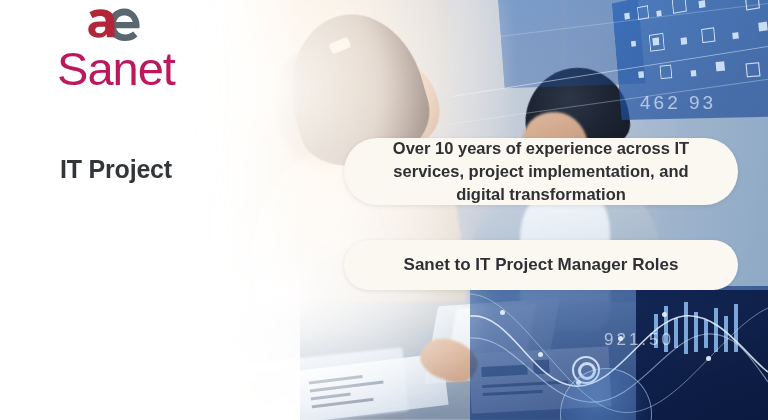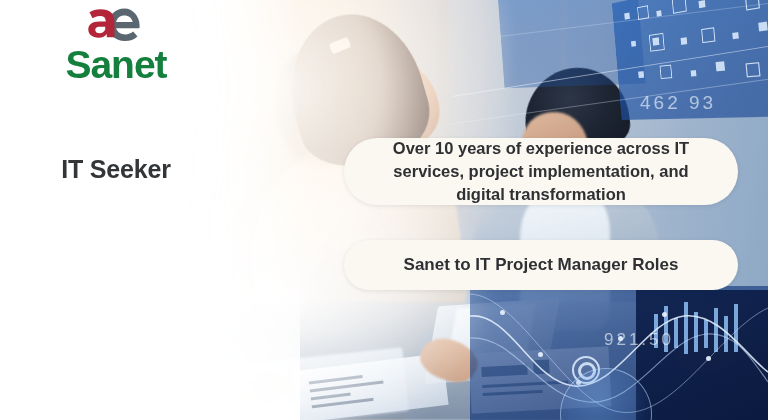--- a/index.html
+++ b/index.html
@@ -186,21 +186,21 @@
     position:absolute;left:0;bottom:0;width:300px;height:160px;
     background:linear-gradient(0deg,#ffffff 0%,rgba(255,255,255,.85) 45%,rgba(255,255,255,0) 100%);
   }
 
   
   .left-panel{position:absolute;left:0;top:0;width:232px;height:420px;}
 
   .logo{position:absolute;left:0;top:4px;width:232px;text-align:center;}
   .logo-mark{position:relative;width:76px;height:44px;margin:0 auto;}
   .logo-sanet{
-    margin-top:-3px;color:#15803d;font-weight:bold;font-size:39px;
+    margin-top:-3px;color:#be185d;font-weight:normal;font-size:47px;
     letter-spacing:-1px;line-height:1;
   }
   .logo-group{
     margin-top:3px;color:#6e7479;font-weight:normal;font-size:14px;letter-spacing:4.5px;
   }
 
   .headline{position:absolute;left:0;top:144px;width:232px;text-align:center;}
   .headline-top{
     color:#a8243a;font-weight:bold;font-size:27px;line-height:1.12;letter-spacing:-.3px;
   }
@@ -330,21 +330,21 @@
         <svg width="76" height="44" viewBox="0 0 76 44">
           <path d="M46.5 4.5c-9.2 0-16.6 7-16.6 16.2 0 9.4 7.2 16.3 17 16.3 5.2 0 9.4-1.6 12.6-4.6l-4.3-4.8c-2.2 1.9-4.8 2.8-7.9 2.8-4.6 0-8-2.3-9.1-6.2h23.2c.1-.8.2-1.8.2-2.6 0-9.6-6.9-17.1-15.1-17.1zm-8.4 13.6c.8-4 3.9-6.6 8.3-6.6 4.4 0 7.5 2.6 8.3 6.6H38.1z" fill="#5a6670"></path>
           <path d="M22.5 5.2c-4.2 0-8.2 1.1-11 3.1l3 6c1.8-1.5 4.6-2.4 7.3-2.4 4 0 5.9 1.9 5.9 5.1v.5h-6.1c-8 0-11.3 3.3-11.3 8.1 0 4.7 3.8 8.1 10.2 8.1 4 0 6.8-1.3 8.3-3.7v3.3h7.6V17.6c0-8.3-4.8-12.4-13.9-12.4zm-.8 24c-2.8 0-4.4-1.3-4.4-3.3 0-1.8 1.1-3.2 4.7-3.2h5.2v2.7c-.9 2.4-3.1 3.8-5.5 3.8z" fill="#b32639"></path>
         </svg>
       </div>
       <div class="logo-sanet">Sanet</div>
     </div>
 
     <div class="headline">
       <div class="headline-sub">
-        <span>IT Seeker</span><br>
+        <span>IT Project</span><br>
       </div>
     </div>
   </div>
 
   <div class="bubble bubble-1">Over 10 years of experience across IT services, project implementation, and digital transformation</div>
   <div class="bubble bubble-2">Sanet to IT Project Manager Roles</div>
 
 </div>
 
 </body></html>

